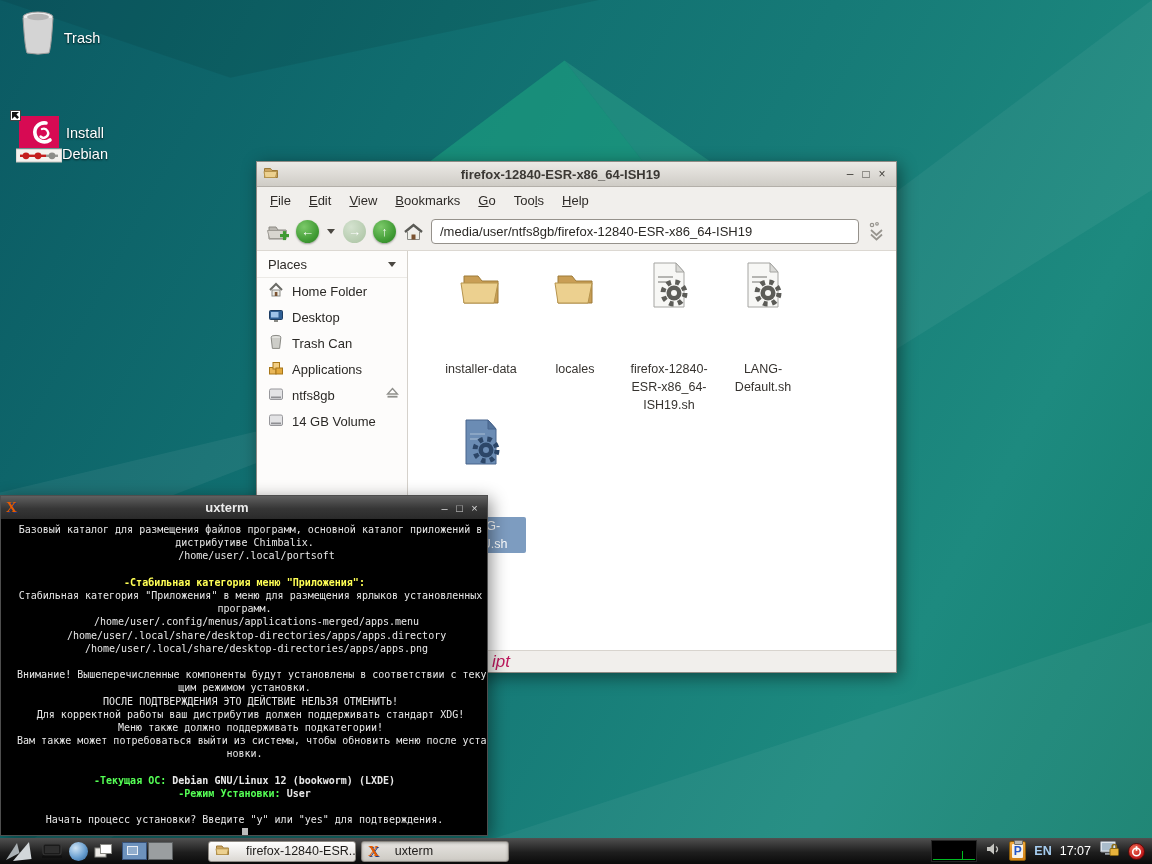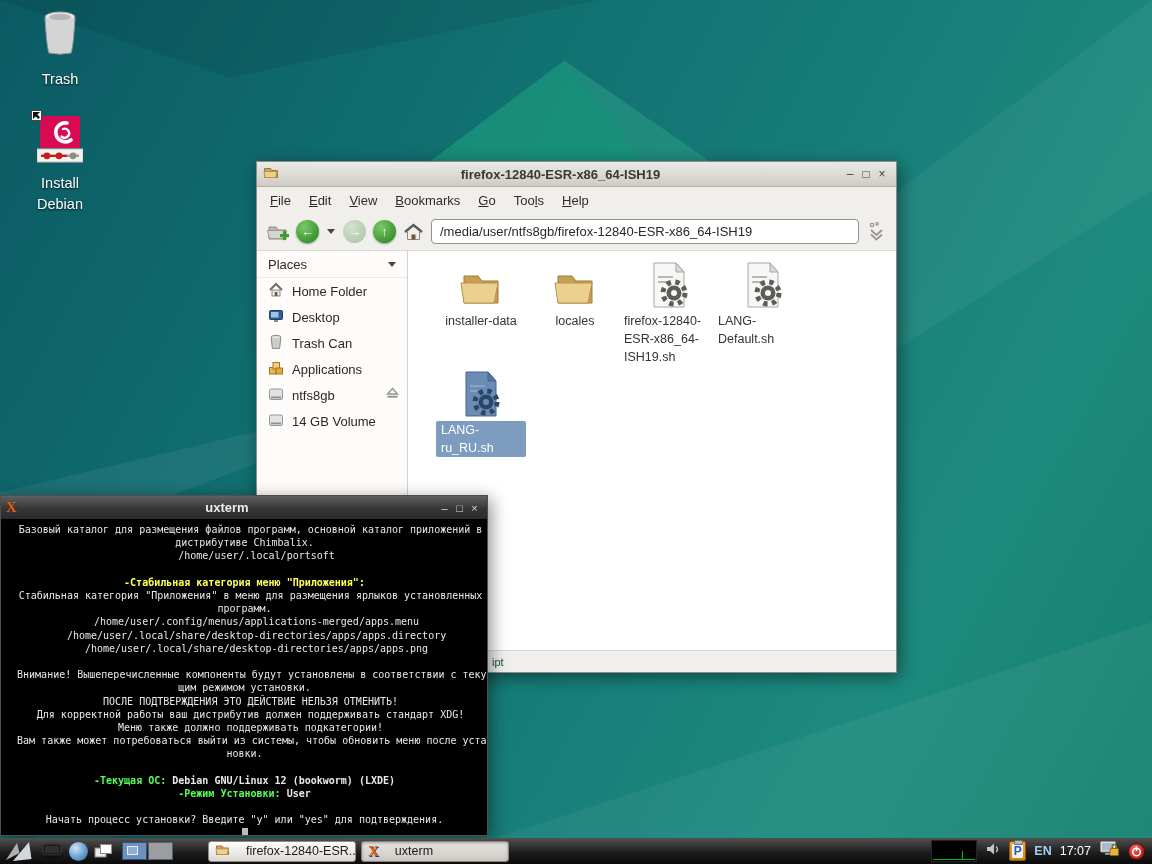--- a/index.html
+++ b/index.html
@@ -3,21 +3,21 @@
 <meta charset="utf-8">
 <style>
   html,body{margin:0;padding:0;background:#000;}
   *{box-sizing:border-box;}
   .desktop{position:relative;width:1152px;height:864px;overflow:hidden;
     font-family:"Liberation Sans",sans-serif;
     background:linear-gradient(118deg,#0b5a63 0%,#106d6f 28%,#167a77 52%,#1d8a7f 78%,#15806e 100%);}
   .wp-tri{position:absolute;pointer-events:none;}
 
   
-  .dicon{position:absolute;width:88px;display:flex;flex-direction:column;align-items:center;
+  .dicon{position:absolute;width:88px;display:flex;flex-direction:row;align-items:center;
     color:#fff;font-size:14.5px;line-height:21px;text-align:center;
     text-shadow:0 1px 2px rgba(0,0,0,.8);}
   .dicon .dlabel{margin-top:3px;width:74px;}
   .badge{position:absolute;left:-6px;top:-4px;width:11px;height:11px;background:#fff;border:1px solid #444;}
   .badge svg{display:block;}
 
   
   .window{position:absolute;box-shadow:3px 4px 16px rgba(0,0,0,.45);}
   .win-btns{display:flex;align-items:center;}
   .win-btns span{width:16px;text-align:center;font-size:12px;line-height:16px;cursor:default;}
@@ -50,25 +50,25 @@
   .places-header{height:27px;display:flex;align-items:center;padding:0 11px;font-size:13px;
       color:#2e2b28;border-bottom:1px solid #eceae6;}
   .places-chev{margin-left:auto;width:0;height:0;border-left:4px solid transparent;
       border-right:4px solid transparent;border-top:5px solid #4a4741;}
   .place{height:26px;display:flex;align-items:center;gap:8px;padding:0 8px 0 11px;
       font-size:13px;color:#2b2926;}
   .place .eject{margin-left:auto;}
   .files{flex:1;padding:8px 0 0 14px;display:flex;flex-wrap:wrap;align-content:flex-start;}
   .file{width:94px;display:flex;flex-direction:column;align-items:center;margin:2px 0;}
   .file .ficon{width:48px;height:48px;display:flex;align-items:flex-end;justify-content:center;margin-bottom:3px;}
-  .file .flabel{font-size:12.5px;color:#36332f;line-height:18px;max-width:90px;
-      overflow-wrap:anywhere;}
+  .file .flabel{font-size:12.5px;color:#36332f;text-align:center;line-height:18px;max-width:90px;
+      overflow-wrap:anywhere;margin-top:48px;}
   .file.selected .flabel{background:#7d9cc0;color:#fff;border-radius:2px;padding:0 5px;}
   .fm-status{height:22px;flex:0 0 22px;display:flex;align-items:center;background:#f1efec;
-      border-top:1px solid #d8d4ce;font-size:11px;color:#14532d;}
+      border-top:1px solid #d8d4ce;font-size:17px;color:#be185d;font-style:italic;}
   .status-left{margin-left:235px;}
   .status-right{margin-left:auto;width:239px;border-left:1px solid #d5d1cb;height:100%;
       display:flex;align-items:center;padding-left:5px;position:relative;}
   .grip{position:absolute;right:2px;bottom:2px;width:10px;height:10px;}
   .grip i{position:absolute;width:2px;height:2px;background:#a9a5a0;}
   .grip i:nth-child(1){right:0;bottom:0;} .grip i:nth-child(2){right:4px;bottom:0;}
   .grip i:nth-child(3){right:0;bottom:4px;}
 
   
   .term{left:0;top:495px;width:488px;height:341px;background:#000;border:1px solid #4e4e4e;

